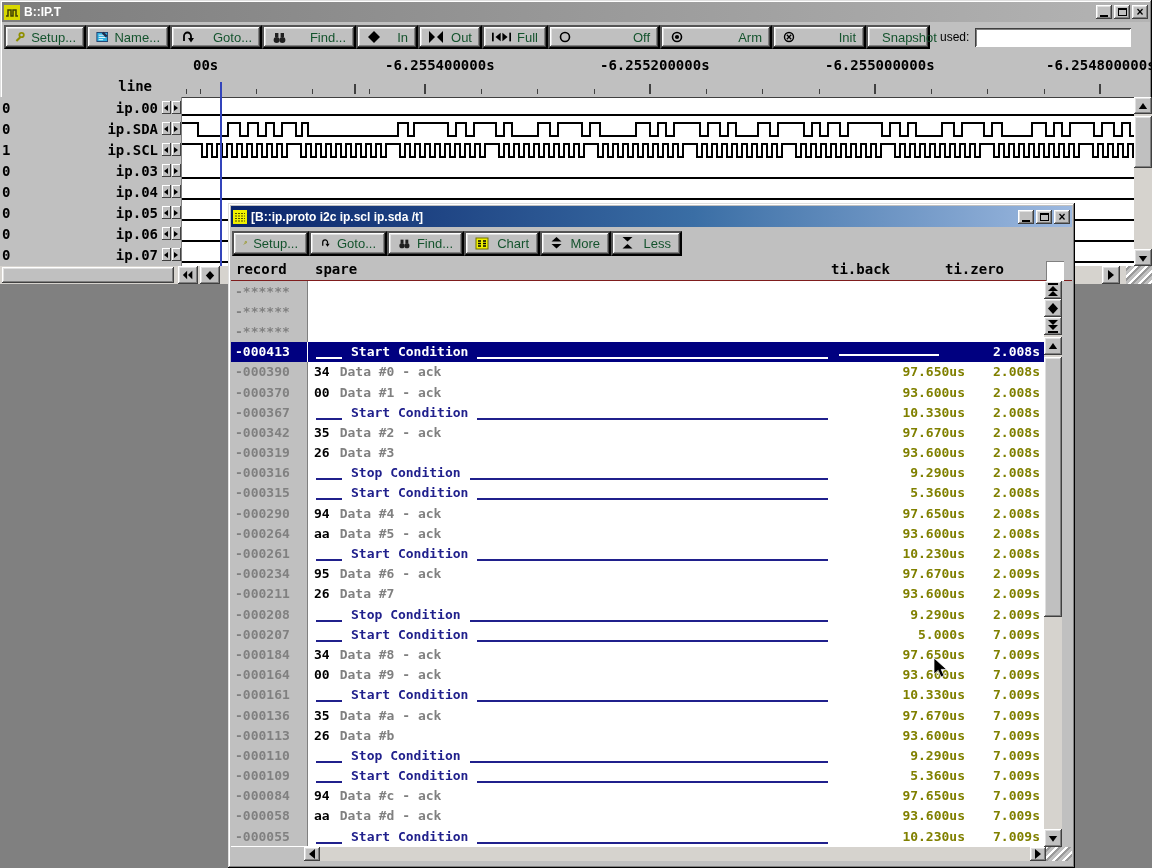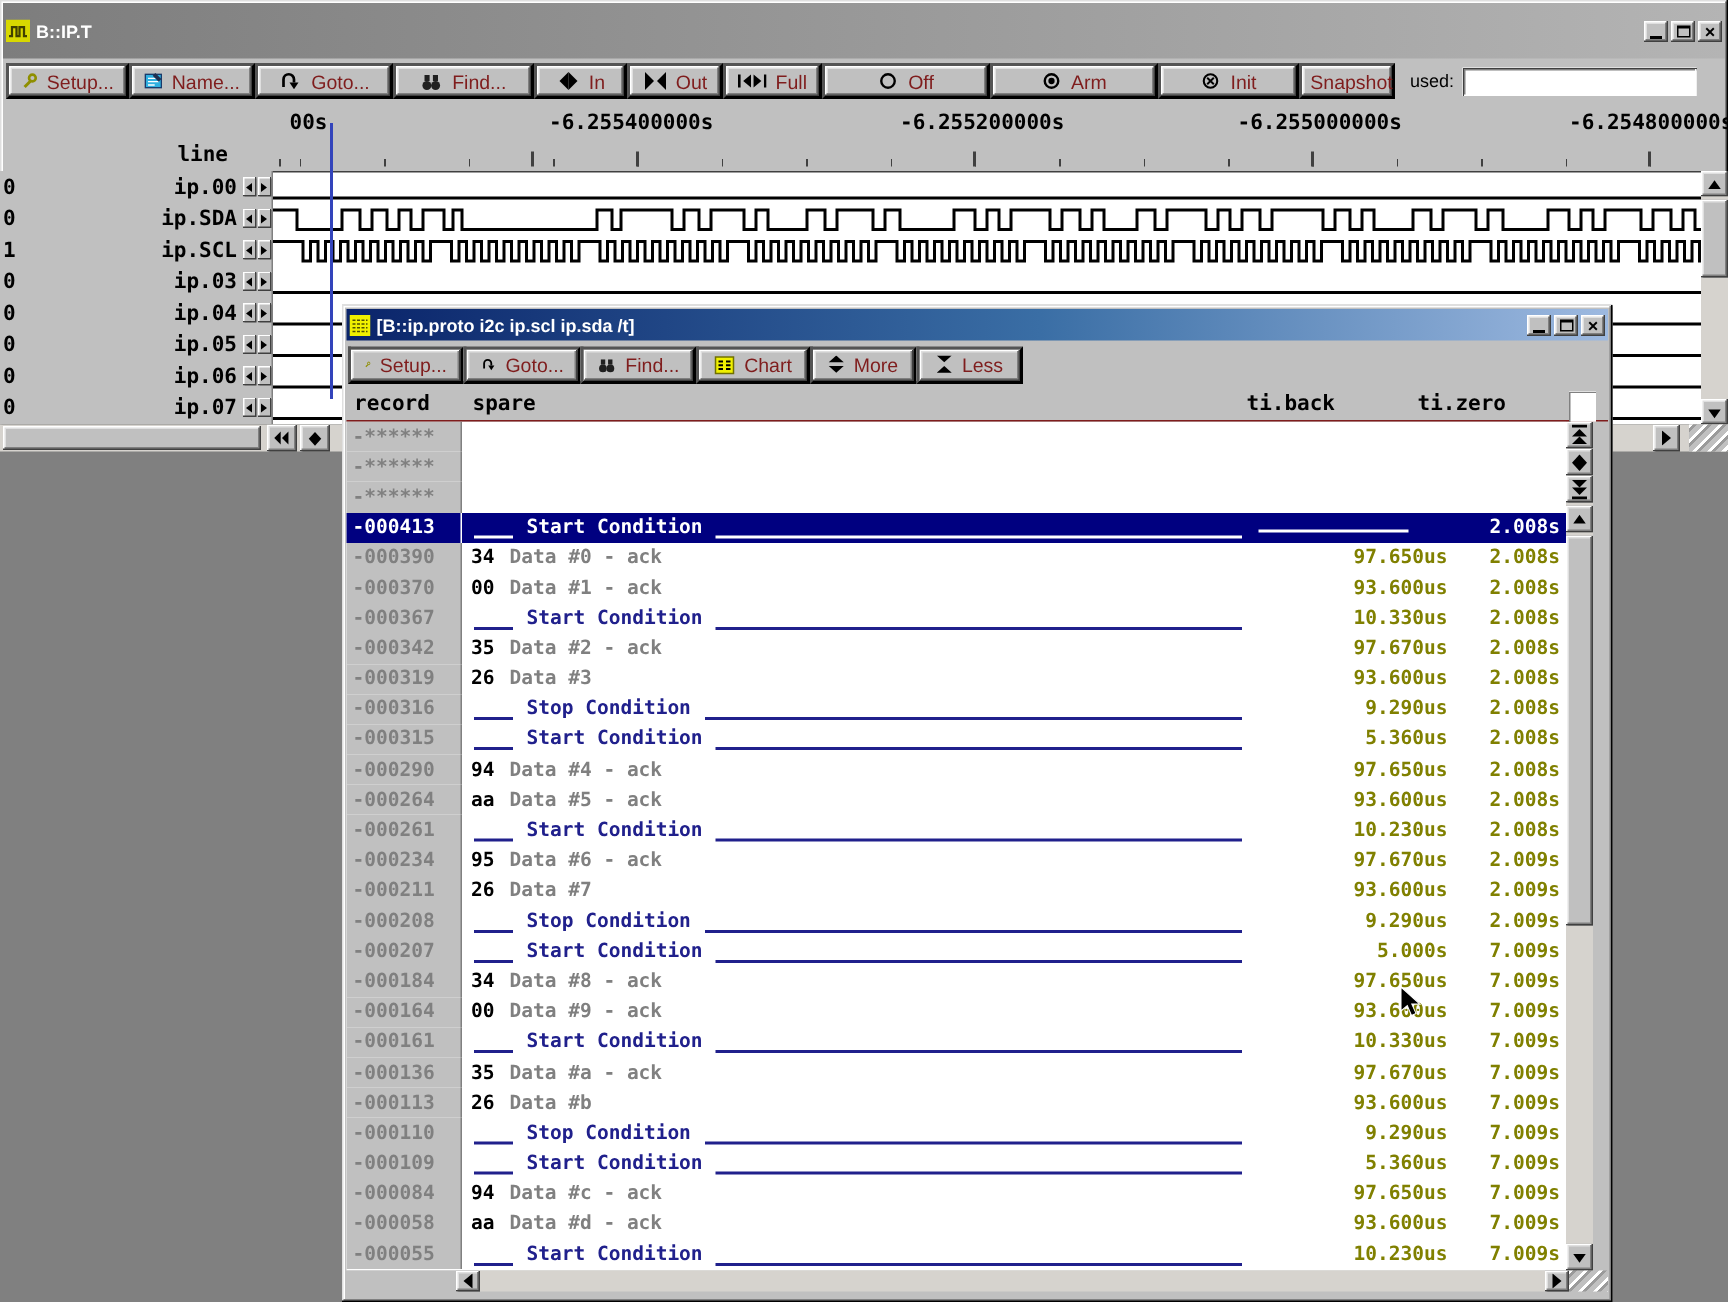--- a/index.html
+++ b/index.html
@@ -1,24 +1,24 @@
 <!DOCTYPE html>
 <html><head>
 <meta charset="utf-8">
 <style>
   html,body{margin:0;padding:0;background:#808080;}
   #screen{position:relative;width:1152px;height:868px;overflow:hidden;background:#808080;
           font-family:"Liberation Sans",sans-serif;-webkit-font-smoothing:none;}
-  .btn{background:#c0c0c0;display:flex;align-items:center;justify-content:center;gap:6px;
-       font:13px "Liberation Sans",sans-serif;color:#7f1d1d;height:24px;box-sizing:border-box;
+  .btn{background:#c0c0c0;display:flex;align-items:center;justify-content:space-between;gap:6px;
+       font:13px "Liberation Sans",sans-serif;color:#14532d;height:24px;box-sizing:border-box;
        box-shadow:inset -1px -1px #404040,inset 1px 1px #ffffff,inset -2px -2px #808080,inset 2px 2px #dfdfdf;}
   
   #outer-window{position:absolute;left:0;top:0;width:1152px;height:284px;background:#c0c0c0;
                 box-shadow:inset -1px -1px #000,inset 1px 1px #dfdfdf,inset -2px -2px #808080,inset 2px 2px #ffffff;}
-  .o-titlebar{height:37px;margin:2px 2px 0 2px;display:flex;align-items:center;padding:0 2px;gap:4px;
+  .o-titlebar{height:20px;margin:2px 2px 0 2px;display:flex;align-items:center;padding:0 2px;gap:4px;
               background:linear-gradient(90deg,#7d7d7d,#b4b4b4);color:#fff;font-weight:bold;font-size:12px;}
   .tb-btns{margin-left:auto;display:flex;gap:2px;}
   .tb-btn{width:16px;height:14px;background:#c0c0c0;display:grid;place-items:center;
           box-shadow:inset -1px -1px #404040,inset 1px 1px #fff,inset -2px -2px #808080,inset 2px 2px #dfdfdf;
           color:#000;font:bold 12px "Liberation Sans",sans-serif;line-height:10px;}
   .g-min{width:8px;height:2px;background:#000;margin-top:8px;}
   .g-max{width:9px;height:8px;border:1px solid #000;border-top:2px solid #000;box-sizing:border-box;}
   .o-toolbar{display:flex;align-items:center;height:30px;padding:3px 2px 3px 4px;box-sizing:border-box;gap:0;}
   .o-toolbar .btn{padding:0 8px;}
   .used-label{font-size:12px;margin:0 6px 0 10px;}
@@ -219,21 +219,21 @@
     </div>
 
     <div class="o-ruler">
       <div class="ruler-gutter">
         <span class="line-label">line</span>
       </div>
       <div class="ruler-scale">
         <div class="ticks-minor"></div>
         <div class="ticks-major"></div>
       <span class="ruler-label" style="left: 11px;">00s</span>
-          <span class="ruler-label" style="left: 184px;">-6.255400000s</span>
+          <span class="ruler-label" style="left: 203px;">-6.255400000s</span>
           <span class="ruler-label" style="left: 418px;">-6.255200000s</span>
           <span class="ruler-label" style="left: 643px;">-6.255000000s</span>
           <span class="ruler-label" style="left: 864px;">-6.254800000s</span>
         </div>
     </div>
 
     <div class="o-body">
       <div class="channel-gutter">
   <div class="ch-row">
     <span class="ch-val">0</span>

